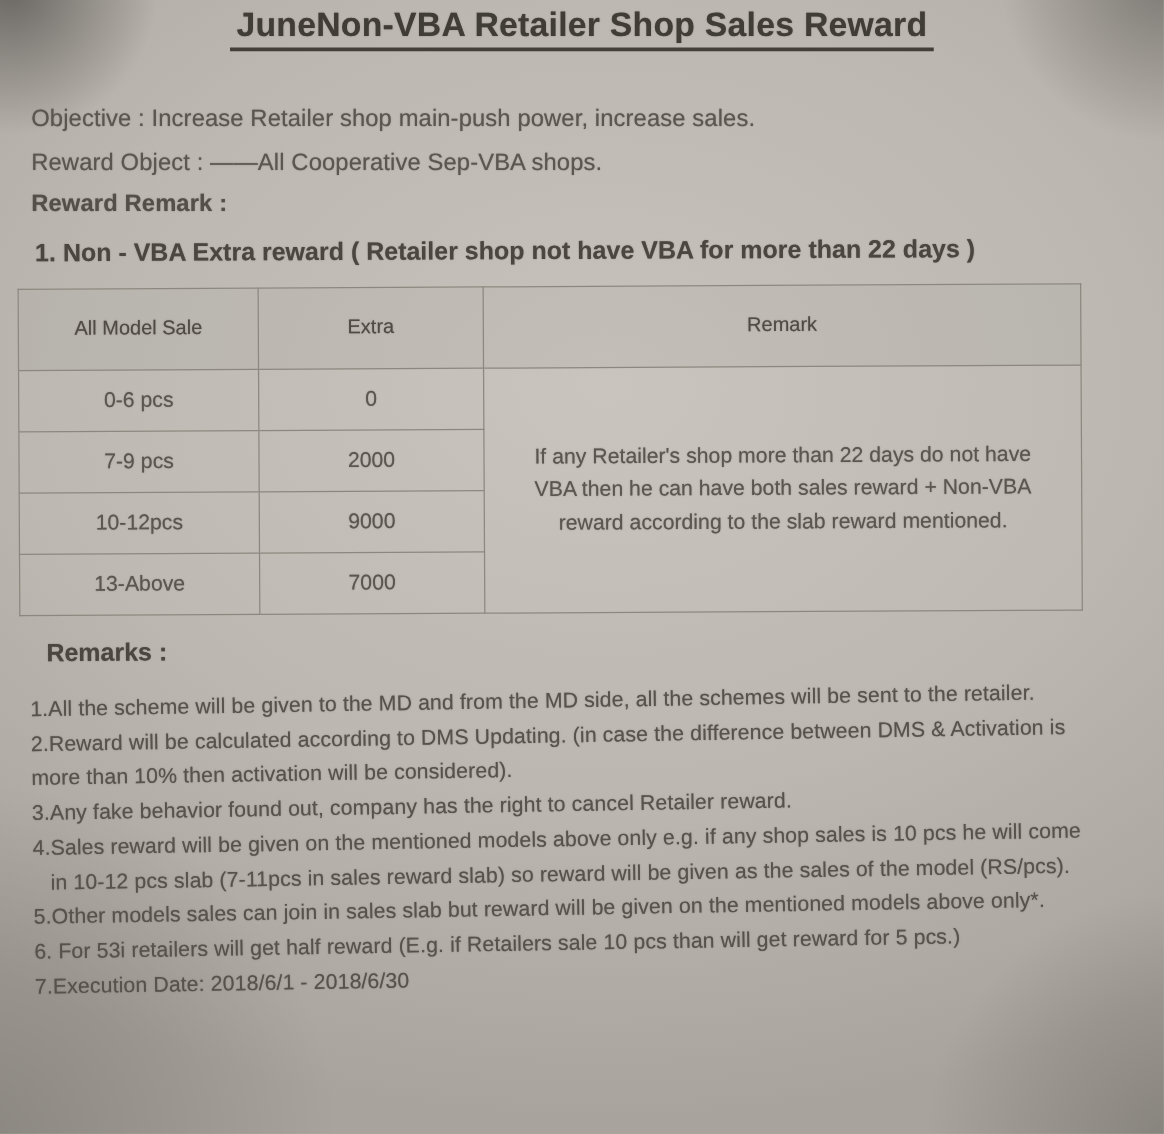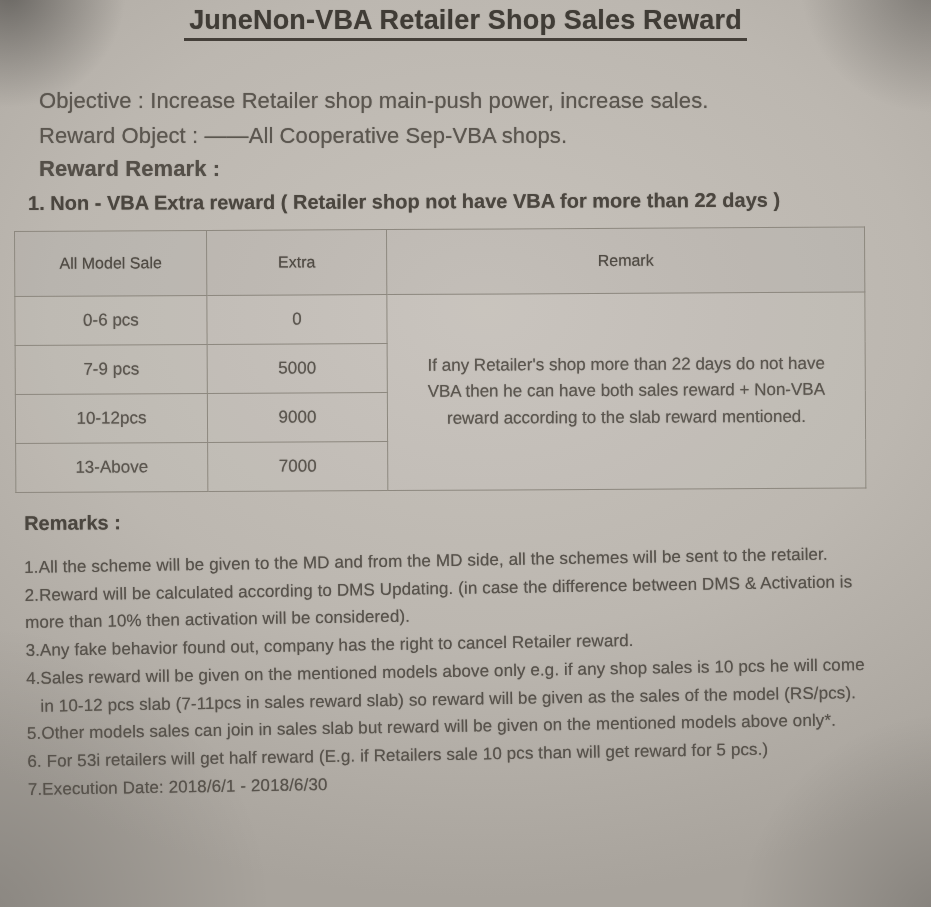--- a/index.html
+++ b/index.html
@@ -24,21 +24,21 @@
     position: absolute; top: 5px; left: 0; width: 931px; text-align: center;
   }
   .title-text {
     display: inline-block;
     font-size: 27px; font-weight: 700; letter-spacing: 0.2px;
     color: #403c36;
     border-bottom: 3px solid #443f39;
     padding: 0 5px 2px 5px;
   }
 
-  .line { position: absolute; left: 39px; font-size: 22px; color: #5b564f; letter-spacing: 0.1px; }
+  .line { position: absolute; left: 25px; font-size: 19px; color: #5b564f; letter-spacing: 0.1px; }
   .line.obj   { top: 66px; }
   .line.robj  { top: 101px; }
   .line.rules { top: 134px; font-weight: 600; color: #544f48; }
 
   .sec-heading {
     position: absolute; top: 192px; left: 28px; width: 895px;
     font-size: 20px; font-weight: 700; color: #4b463f;
     transform: rotate(-0.25deg); transform-origin: left top;
   }
 
@@ -63,21 +63,21 @@
   table.reward-table tbody td {
     height: 46px; text-align: center; vertical-align: middle;
     font-size: 17px; color: #5b564f;
   }
   td.remark-cell {
     font-size: 15.5px; line-height: 1.55; color: #5a5550;
     padding: 0 28px; text-align: center;
   }
 
   .remarks-heading {
-    position: absolute; top: 512px; left: 24px;
+    position: absolute; top: 512px; left: 37px;
     font-size: 20px; font-weight: 700; color: #4b463f;
     transform: rotate(-0.4deg); transform-origin: left top;
   }
   .remarks-list {
     position: absolute; top: 554px; left: 24px; width: 856px;
     transform: rotate(-0.95deg); transform-origin: left top;
   }
   .remark-item {
     margin: 0; font-size: 17px; line-height: 1.63; color: #57524b;
     letter-spacing: 0.1px;
@@ -116,21 +116,21 @@
         </tr>
       </thead>
       <tbody>
         <tr>
           <td class="soft">0-6 pcs</td>
           <td class="soft">0</td>
           <td class="remark-cell soft" rowspan="4">If any Retailer's shop more than 22 days do not have VBA then he can have both sales reward + Non-VBA reward according to the slab reward mentioned.</td>
         </tr>
         <tr>
           <td class="soft">7-9 pcs</td>
-          <td class="soft">5000</td>
+          <td class="soft">2000</td>
         </tr>
         <tr>
           <td class="soft">10-12pcs</td>
           <td class="soft">9000</td>
         </tr>
         <tr>
           <td class="soft">13-Above</td>
           <td class="soft">7000</td>
         </tr>
       </tbody>

